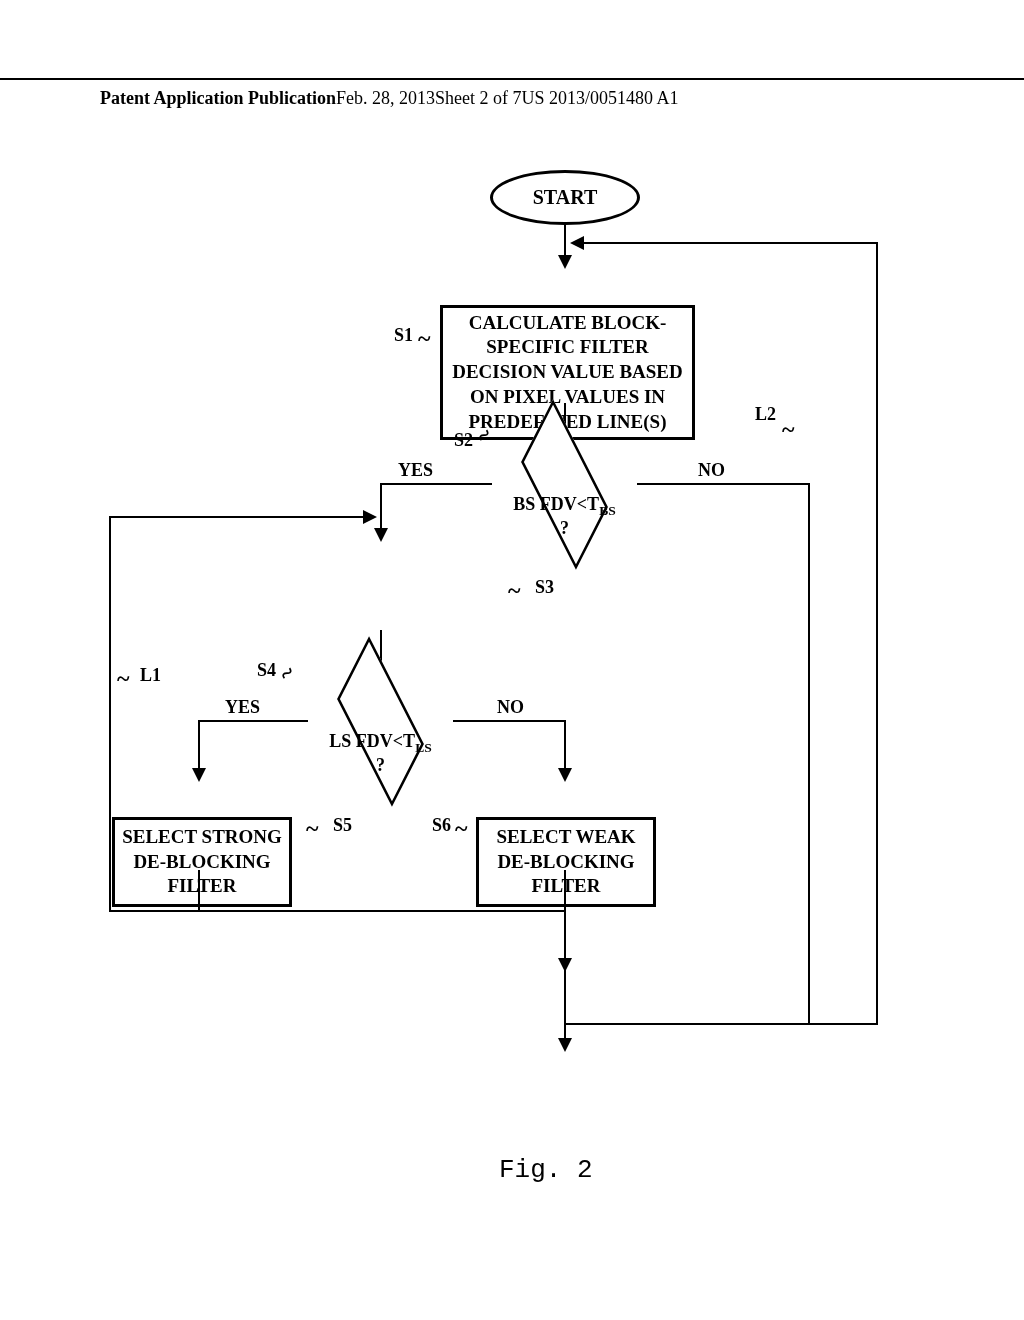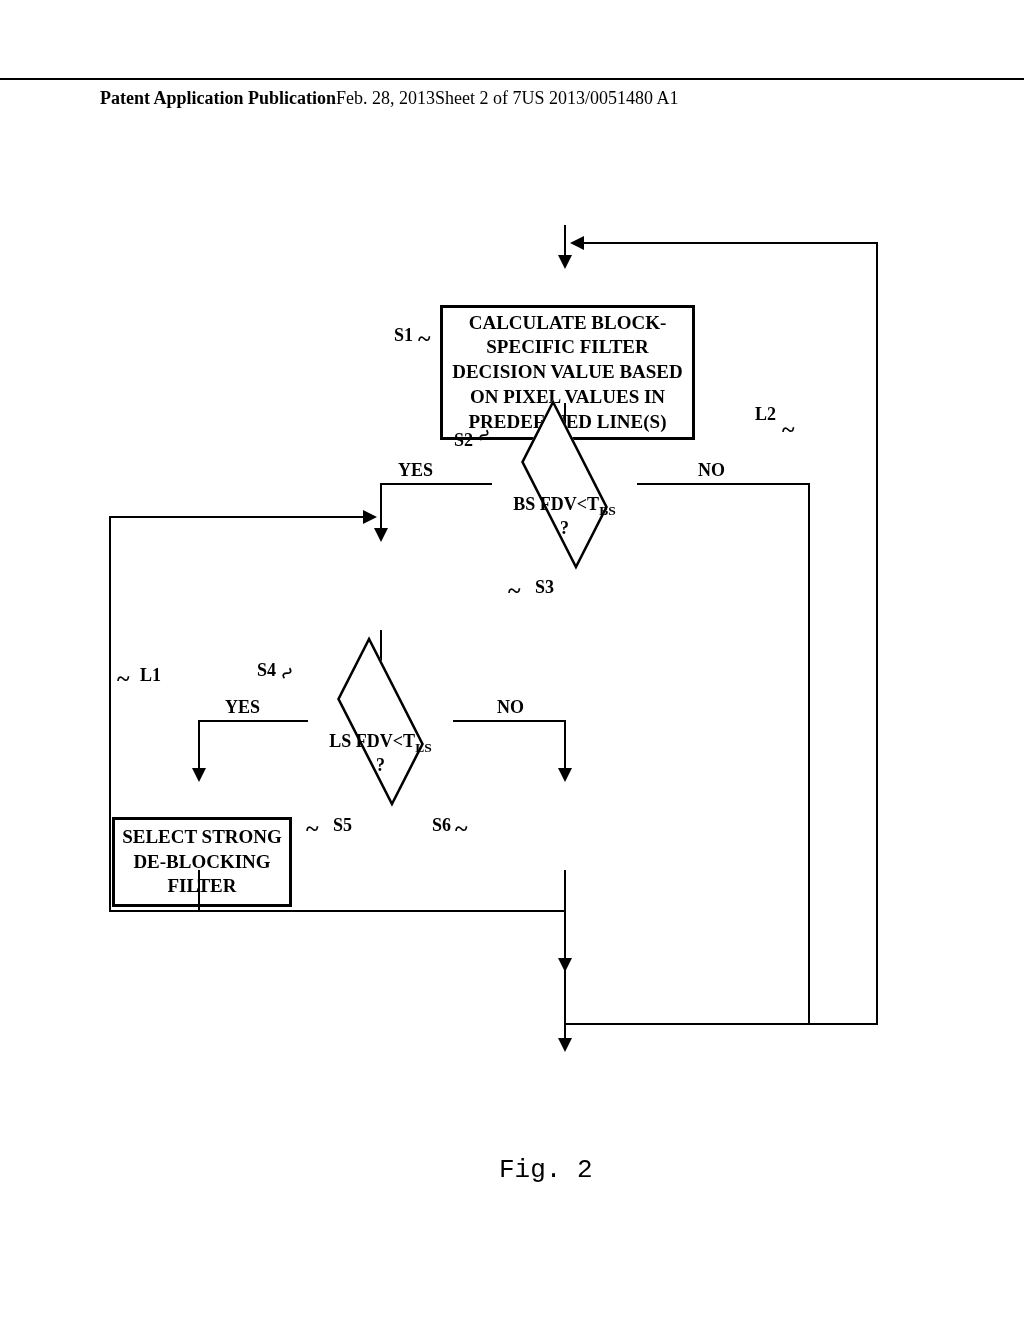--- a/index.html
+++ b/index.html
@@ -136,20 +136,23 @@
   <div class="header-text">
     <span class="header-left">Patent Application Publication</span>
     <span>Feb. 28, 2013</span>
     <span>Sheet 2 of 7</span>
     <span>US 2013/0051480 A1</span>
   </div>
 </div>
 
 <div class="diagram-area">
 
+  <div class="ellipse" style="left:490px; top:10px; width:150px; height:55px;">
+    <span>START</span>
+  </div>
 
   <div class="vline line" style="left:564px; top:65px; height:35px;"></div>
   <div class="arrow-down" style="left:558px; top:95px;"></div>
 
   <div class="box" style="left:440px; top:108px; width:255px; height:135px;">
     <span>CALCULATE BLOCK-SPECIFIC FILTER DECISION VALUE BASED ON PIXEL VALUES IN PREDEFINED LINE(S)</span>
   </div>
   <span class="label" style="left:394px; top:165px;">S1</span>
   <span class="tilde" style="left:418px; top:165px;">~</span>
 
@@ -206,20 +209,23 @@
   <div class="hline line" style="left:453px; top:560px; width:113px;"></div>
   <div class="vline line" style="left:564px; top:560px; height:53px;"></div>
   <div class="arrow-down" style="left:558px; top:608px;"></div>
 
   <div class="box" style="left:112px; top:620px; width:180px; height:90px;">
     <span>SELECT STRONG DE-BLOCKING FILTER</span>
   </div>
   <span class="label" style="left:333px; top:655px;">S5</span>
   <span class="tilde" style="left:306px; top:655px;">~</span>
 
+  <div class="box" style="left:476px; top:620px; width:180px; height:90px;">
+    <span>SELECT WEAK DE-BLOCKING FILTER</span>
+  </div>
   <span class="label" style="left:432px; top:655px;">S6</span>
   <span class="tilde" style="left:455px; top:655px;">~</span>
 
   <div class="vline line" style="left:198px; top:710px; height:42px;"></div>
   <div class="vline line" style="left:564px; top:710px; height:42px;"></div>
   <div class="hline line" style="left:198px; top:750px; width:368px;"></div>
 
   <div class="hline line" style="left:109px; top:750px; width:91px;"></div>
   <div class="vline line" style="left:109px; top:356px; height:396px;"></div>
   <div class="hline line" style="left:109px; top:356px; width:258px;"></div>

